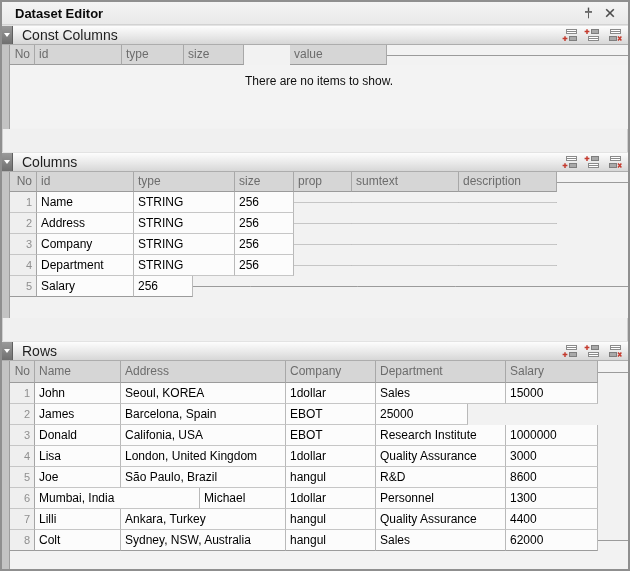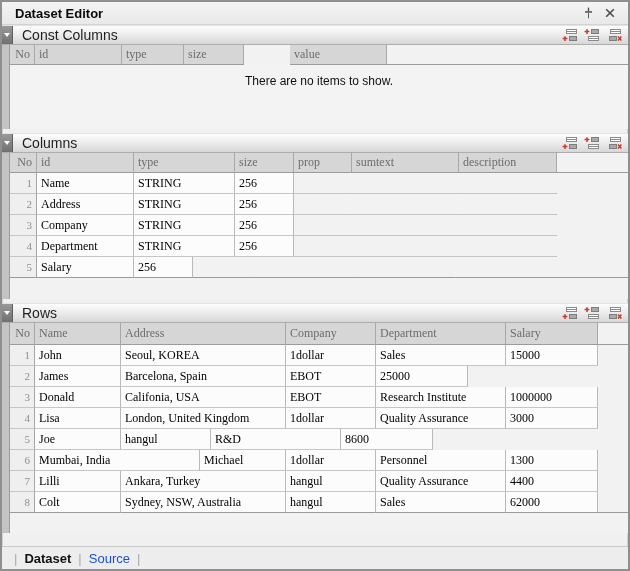--- a/index.html
+++ b/index.html
@@ -18,21 +18,21 @@
     display:flex;align-items:center;
     padding:0 10px 0 13px;
     background:linear-gradient(#f4f4f4,#e9e9e9);
     border-bottom:1px solid #d2d2d2;
   }
   .titlebar .title{font-size:13px;font-weight:bold;color:#0a0a0a;flex:1 1 auto;}
   .tbar-btn{display:inline-flex;align-items:center;justify-content:center;width:16px;height:16px;cursor:default;}
   .tbar-btn + .tbar-btn{margin-left:6px;}
   
   .section{flex:0 0 auto;}
-  .section.gap{margin-top:4px;}
+  .section.gap{margin-top:23px;}
   .sec-header{
     height:20px;display:flex;align-items:stretch;
     background:linear-gradient(180deg,#fdfdfd 0%,#e9e9e9 55%,#d7d7d7 100%);
     border-top:1px solid #e3e3e3;
     border-bottom:1px solid #adadad;
   }
   .collapse-btn{
     width:11px;flex:0 0 11px;
     background:linear-gradient(#9a9a9a,#6f6f6f);
     border-right:1px solid #5f5f5f;
@@ -40,21 +40,21 @@
   }
   .chev{width:0;height:0;border:3px solid transparent;border-top:4px solid #ffffff;margin-top:3px;}
   .sec-title{font-size:14px;color:#1e1e1e;line-height:18px;padding-left:9px;flex:1 1 auto;}
   .tools{display:flex;align-items:center;padding-right:5px;}
   .tool{display:inline-flex;width:18px;height:16px;align-items:center;justify-content:center;}
   .tool + .tool{margin-left:4px;}
   
   .sec-body{display:flex;align-items:stretch;}
   .gutter{width:8px;flex:0 0 8px;background:#c3c3c3;border-right:1px solid #9d9d9d;}
   .content{flex:1 1 auto;background:#f2f2f2;overflow:hidden;}
-  .grow{display:flex;align-items:flex-end;font-family:Liberation Serif, serif;}
+  .grow{display:flex;align-items:center;}
   .cell{overflow:hidden;white-space:nowrap;flex:0 0 auto;}
   .hcell{background:#d6d6d6;color:#6c6c6c;font-size:12px;padding:0 3px 0 4px;
          border-right:1px solid #a8a8a8;border-bottom:1px solid #9b9b9b;}
   .hcell.c0{text-align:right;padding-right:4px;}
   .hfill{flex:1 1 auto;background:#d6d6d6;border-bottom:1px solid #9b9b9b;}
   .numcell{background:#efefef;color:#8f8f8f;font-size:11px;text-align:right;padding-right:4px;
            border-right:1px solid #a5a5a5;border-bottom:1px solid #c6c6c6;}
   .dcell{background:#fcfcfc;color:#000;font-size:12px;padding:0 4px;
          border-right:1px solid #b9b9b9;border-bottom:1px solid #c6c6c6;}
   .dfill{flex:1 1 auto;background:#e9e9e9;}
@@ -323,20 +323,21 @@
               <div class="cell dcell" style="width: 86px; line-height: 20px;">Lisa</div>
               <div class="cell dcell" style="width: 165px; line-height: 20px;">London, United Kingdom</div>
               <div class="cell dcell" style="width: 90px; line-height: 20px;">1dollar</div>
               <div class="cell dcell" style="width: 130px; line-height: 20px;">Quality Assurance</div>
               <div class="cell dcell" style="width: 92px; line-height: 20px;">3000</div>
               <div class="cell dfill"></div>
             </div>
             <div class="grow" style="height: 21px;">
               <div class="cell numcell" style="width: 25px; line-height: 20px;">5</div>
               <div class="cell dcell" style="width: 86px; line-height: 20px;">Joe</div>
+              <div class="cell dcell" style="width: 165px; line-height: 20px;">São Paulo, Brazil</div>
               <div class="cell dcell" style="width: 90px; line-height: 20px;">hangul</div>
               <div class="cell dcell" style="width: 130px; line-height: 20px;">R&amp;D</div>
               <div class="cell dcell" style="width: 92px; line-height: 20px;">8600</div>
               <div class="cell dfill"></div>
             </div>
             <div class="grow" style="height: 21px;">
               <div class="cell numcell" style="width: 25px; line-height: 20px;">6</div>
               <div class="cell dcell" style="width: 165px; line-height: 20px;">Mumbai, India</div>
               <div class="cell dcell" style="width: 86px; line-height: 20px;">Michael</div>
               <div class="cell dcell" style="width: 90px; line-height: 20px;">1dollar</div>

